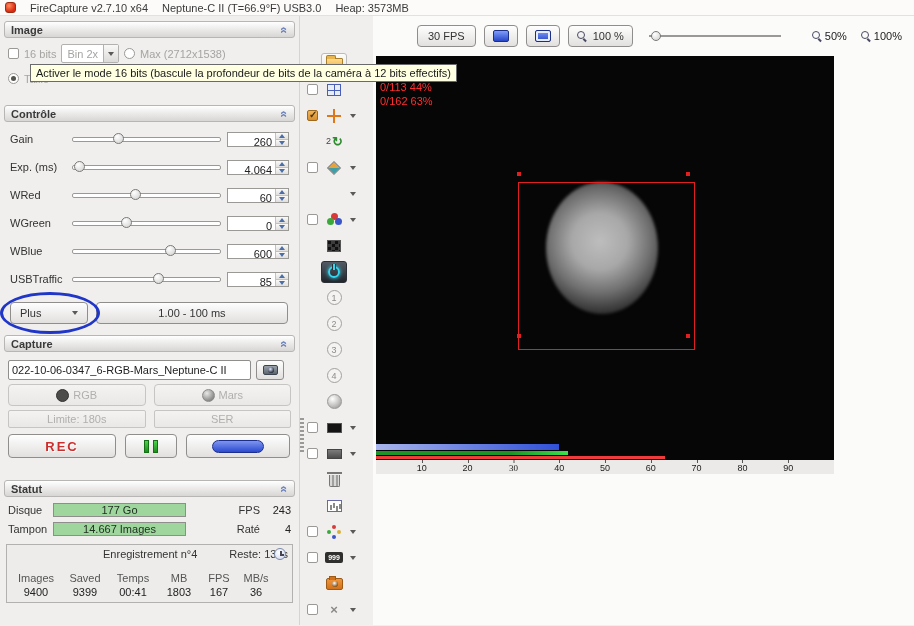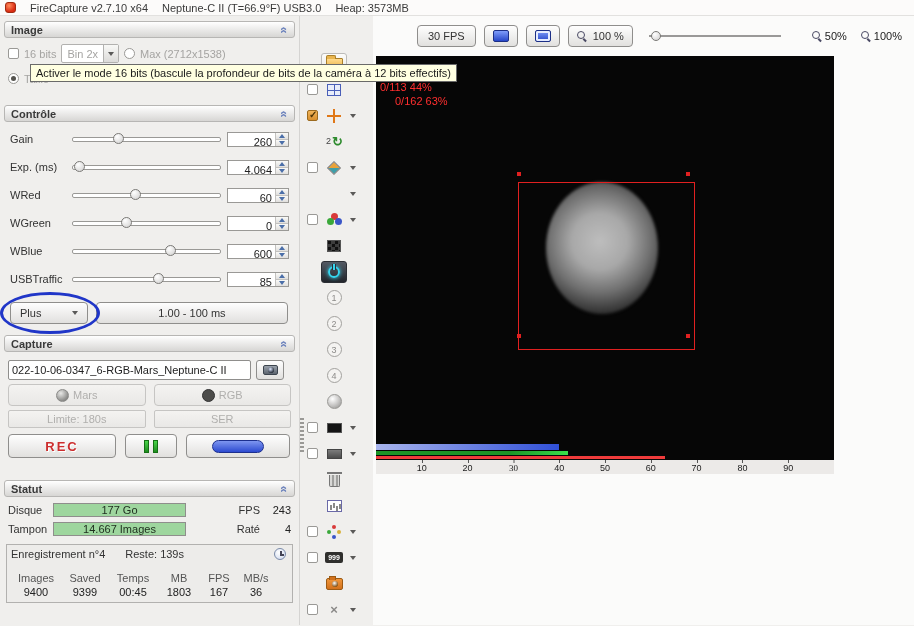--- a/index.html
+++ b/index.html
@@ -73,21 +73,21 @@
   .blue-pill{width:52px;height:13px;background:linear-gradient(#7e96f0,#2c4ad0);border:1px solid #1c2f8e;border-radius:7px}
 
   
   .statut-header{margin-top:22px}
   .stat-row{display:flex;align-items:center;gap:5px;height:19px;padding:0 4px}
   .stat-label{width:40px;color:#333;flex:none}
   .meter{width:133px;height:14px;border:1px solid #8f8e8c;background:#9ed69e;display:flex;align-items:center;justify-content:center;color:#203020}
   .stat-r-label{margin-left:auto;color:#333}
   .stat-r-val{width:26px;text-align:right;color:#222}
   .rec-box{margin:6px 2px 0 2px;border:1px solid #b2b1af;background:#edecea;padding:3px 4px 4px 4px}
-  .rec-head{display:flex;justify-content:flex-start;gap:20px;position:relative;color:#333}
+  .rec-head{display:flex;justify-content:flex-end;gap:32px;position:relative;color:#333}
   .clock{position:absolute;right:2px;top:0;width:12px;height:12px;border-radius:50%;border:1px solid #7a8aa8;background:radial-gradient(circle at 40% 35%,#ffffff,#ccd6ec)}
   .clock::before{content:"";position:absolute;left:5px;top:2px;width:1.5px;height:4px;background:#445}
   .clock::after{content:"";position:absolute;left:5px;top:5px;width:4px;height:1.5px;background:#445}
   .rec-grid{display:grid;grid-template-columns:50px 48px 48px 44px 36px 38px;text-align:center;color:#555;margin-top:12px}
   .rec-grid.vals{color:#222;margin-top:2px}
 
   
   .tool-row{height:23px;display:flex;align-items:center;gap:3px;flex:none}
   .cb-spacer{width:11px;flex:none}
   .tool-btn{width:26px;height:22px;border:1px solid #bcbbb9;border-radius:3px;background:linear-gradient(#fcfcfa,#e6e5e3);display:inline-flex;align-items:center;justify-content:center;position:relative;flex:none}
@@ -311,26 +311,26 @@
         <span class="chevrons">«</span>
       </div>
       <div class="file-row">
         <input class="file-input" value="022-10-06-0347_6-RGB-Mars_Neptune-C II" style="">
         <span class="cam-btn">
             <span class="ic ic-camsmall"></span>
           </span>
       </div>
       <div class="two-row">
         <button class="btn disabled obj-btn">
+          <span class="ic ic-filterwheel"></span>
+          <span>RGB</span>
+        </button>
+        <button class="btn disabled obj-btn">
           <span class="ic ic-planet"></span>
           <span>Mars</span>
-        </button>
-        <button class="btn disabled obj-btn">
-          <span class="ic ic-filterwheel"></span>
-          <span>RGB</span>
         </button>
       </div>
       <div class="two-row">
         <button class="btn disabled flatbtn">Limite: 180s</button>
         <button class="btn disabled flatbtn">SER</button>
       </div>
       <div class="rec-row">
         <button class="btn rec-btn">REC</button>
         <button class="btn pause-btn">
             <span class="pbar"></span>
@@ -371,21 +371,21 @@
             <span>Images</span>
             <span>Saved</span>
             <span>Temps</span>
             <span>MB</span>
             <span>FPS</span>
             <span>MB/s</span>
           </div>
         <div class="rec-grid vals" id="rec-table-vals">
             <span>9400</span>
             <span>9399</span>
-            <span>00:45</span>
+            <span>00:41</span>
             <span>1803</span>
             <span>167</span>
             <span>36</span>
           </div>
       </div>
     </div>
 
     <div class="mid-toolbar" id="mid-toolbar">
       <span class="splitter"></span>
     <div class="tool-row">
@@ -556,21 +556,21 @@
               <span class="mag"></span>
               <span>100%</span>
             </span>
         </span>
       </div>
 
       <div class="preview-black">
         <div class="overlay-lines" id="overlay-lines">
             <div class="ov-line" style="color: rgb(255, 47, 47);">0/146 56%</div>
             <div class="ov-line" style="color: rgb(255, 47, 47);">0/113 44%</div>
-            <div class="ov-line" style="color: rgb(255, 47, 47); margin-left: 15px;">0/162 63%</div>
+            <div class="ov-line" style="color: rgb(255, 47, 47);">0/162 63%</div>
           </div>
         <div class="planet"></div>
         <div class="roi">
           <span class="roi-dot dot-tl"></span>
           <span class="roi-dot dot-tr"></span>
           <span class="roi-dot dot-bl"></span>
           <span class="roi-dot dot-br"></span>
         </div>
         <div class="hist-bars" id="hist-bars">
             <div class="hb hb-blue" style="width: 40%;"></div>

